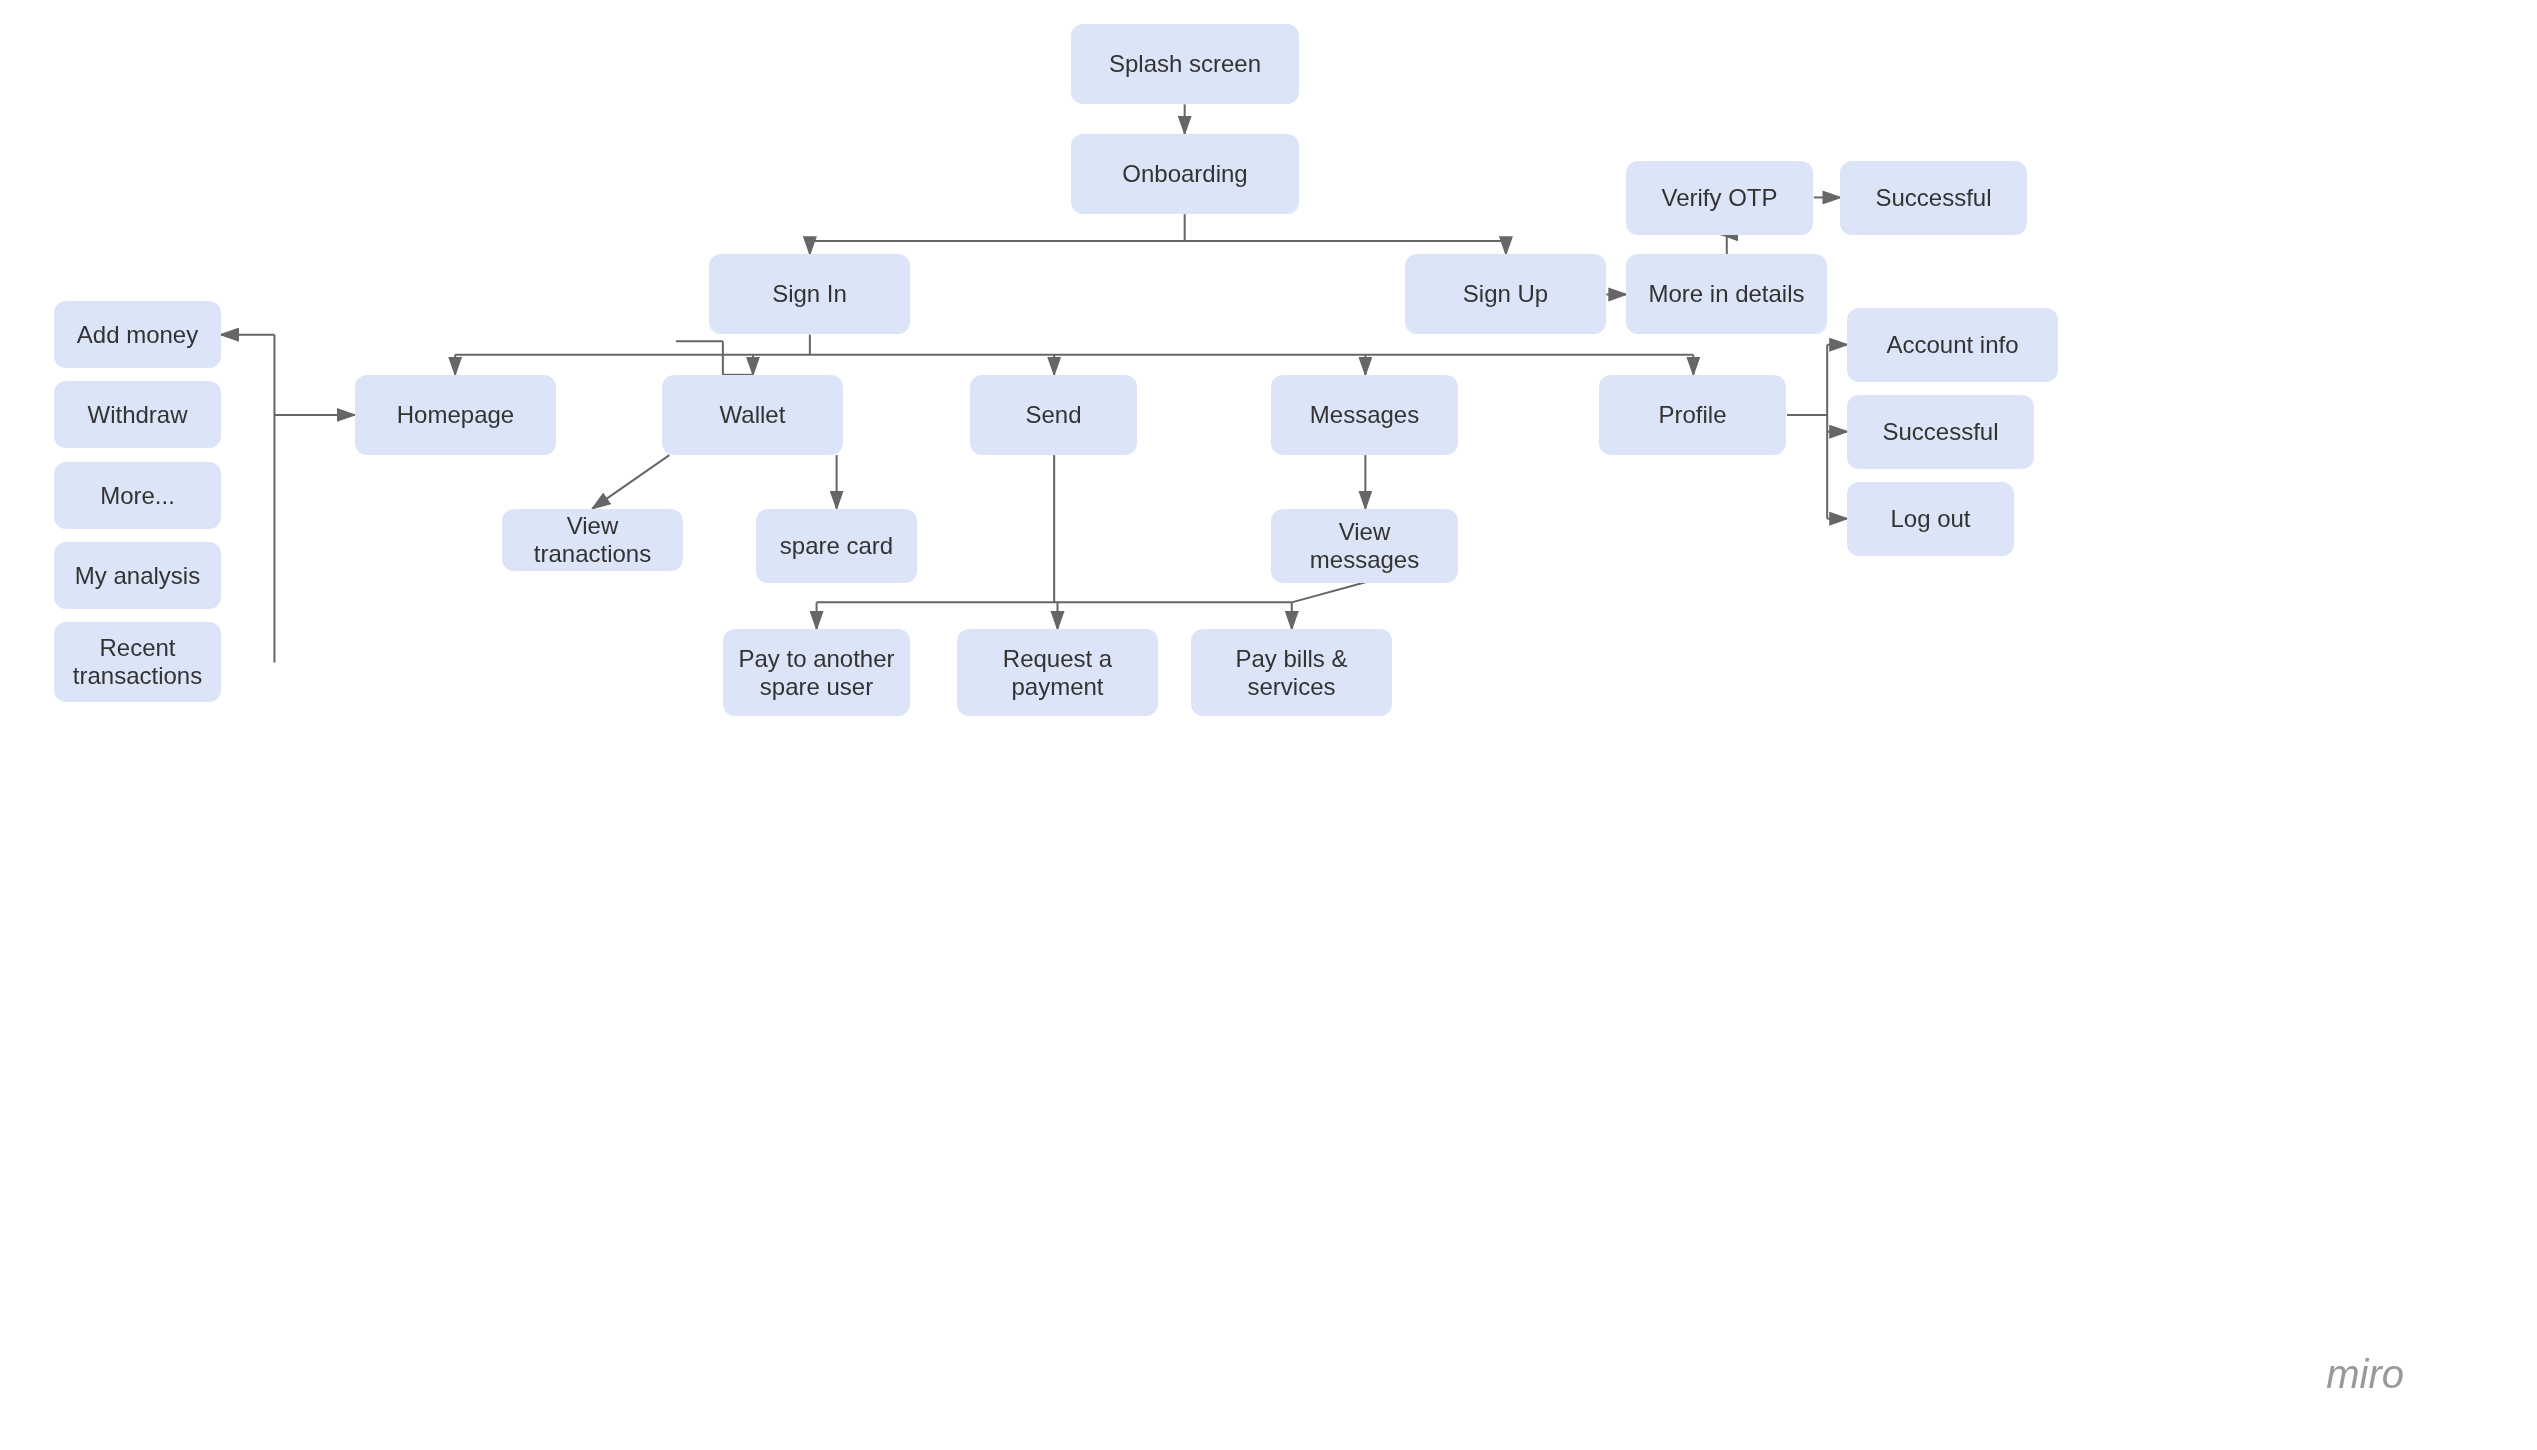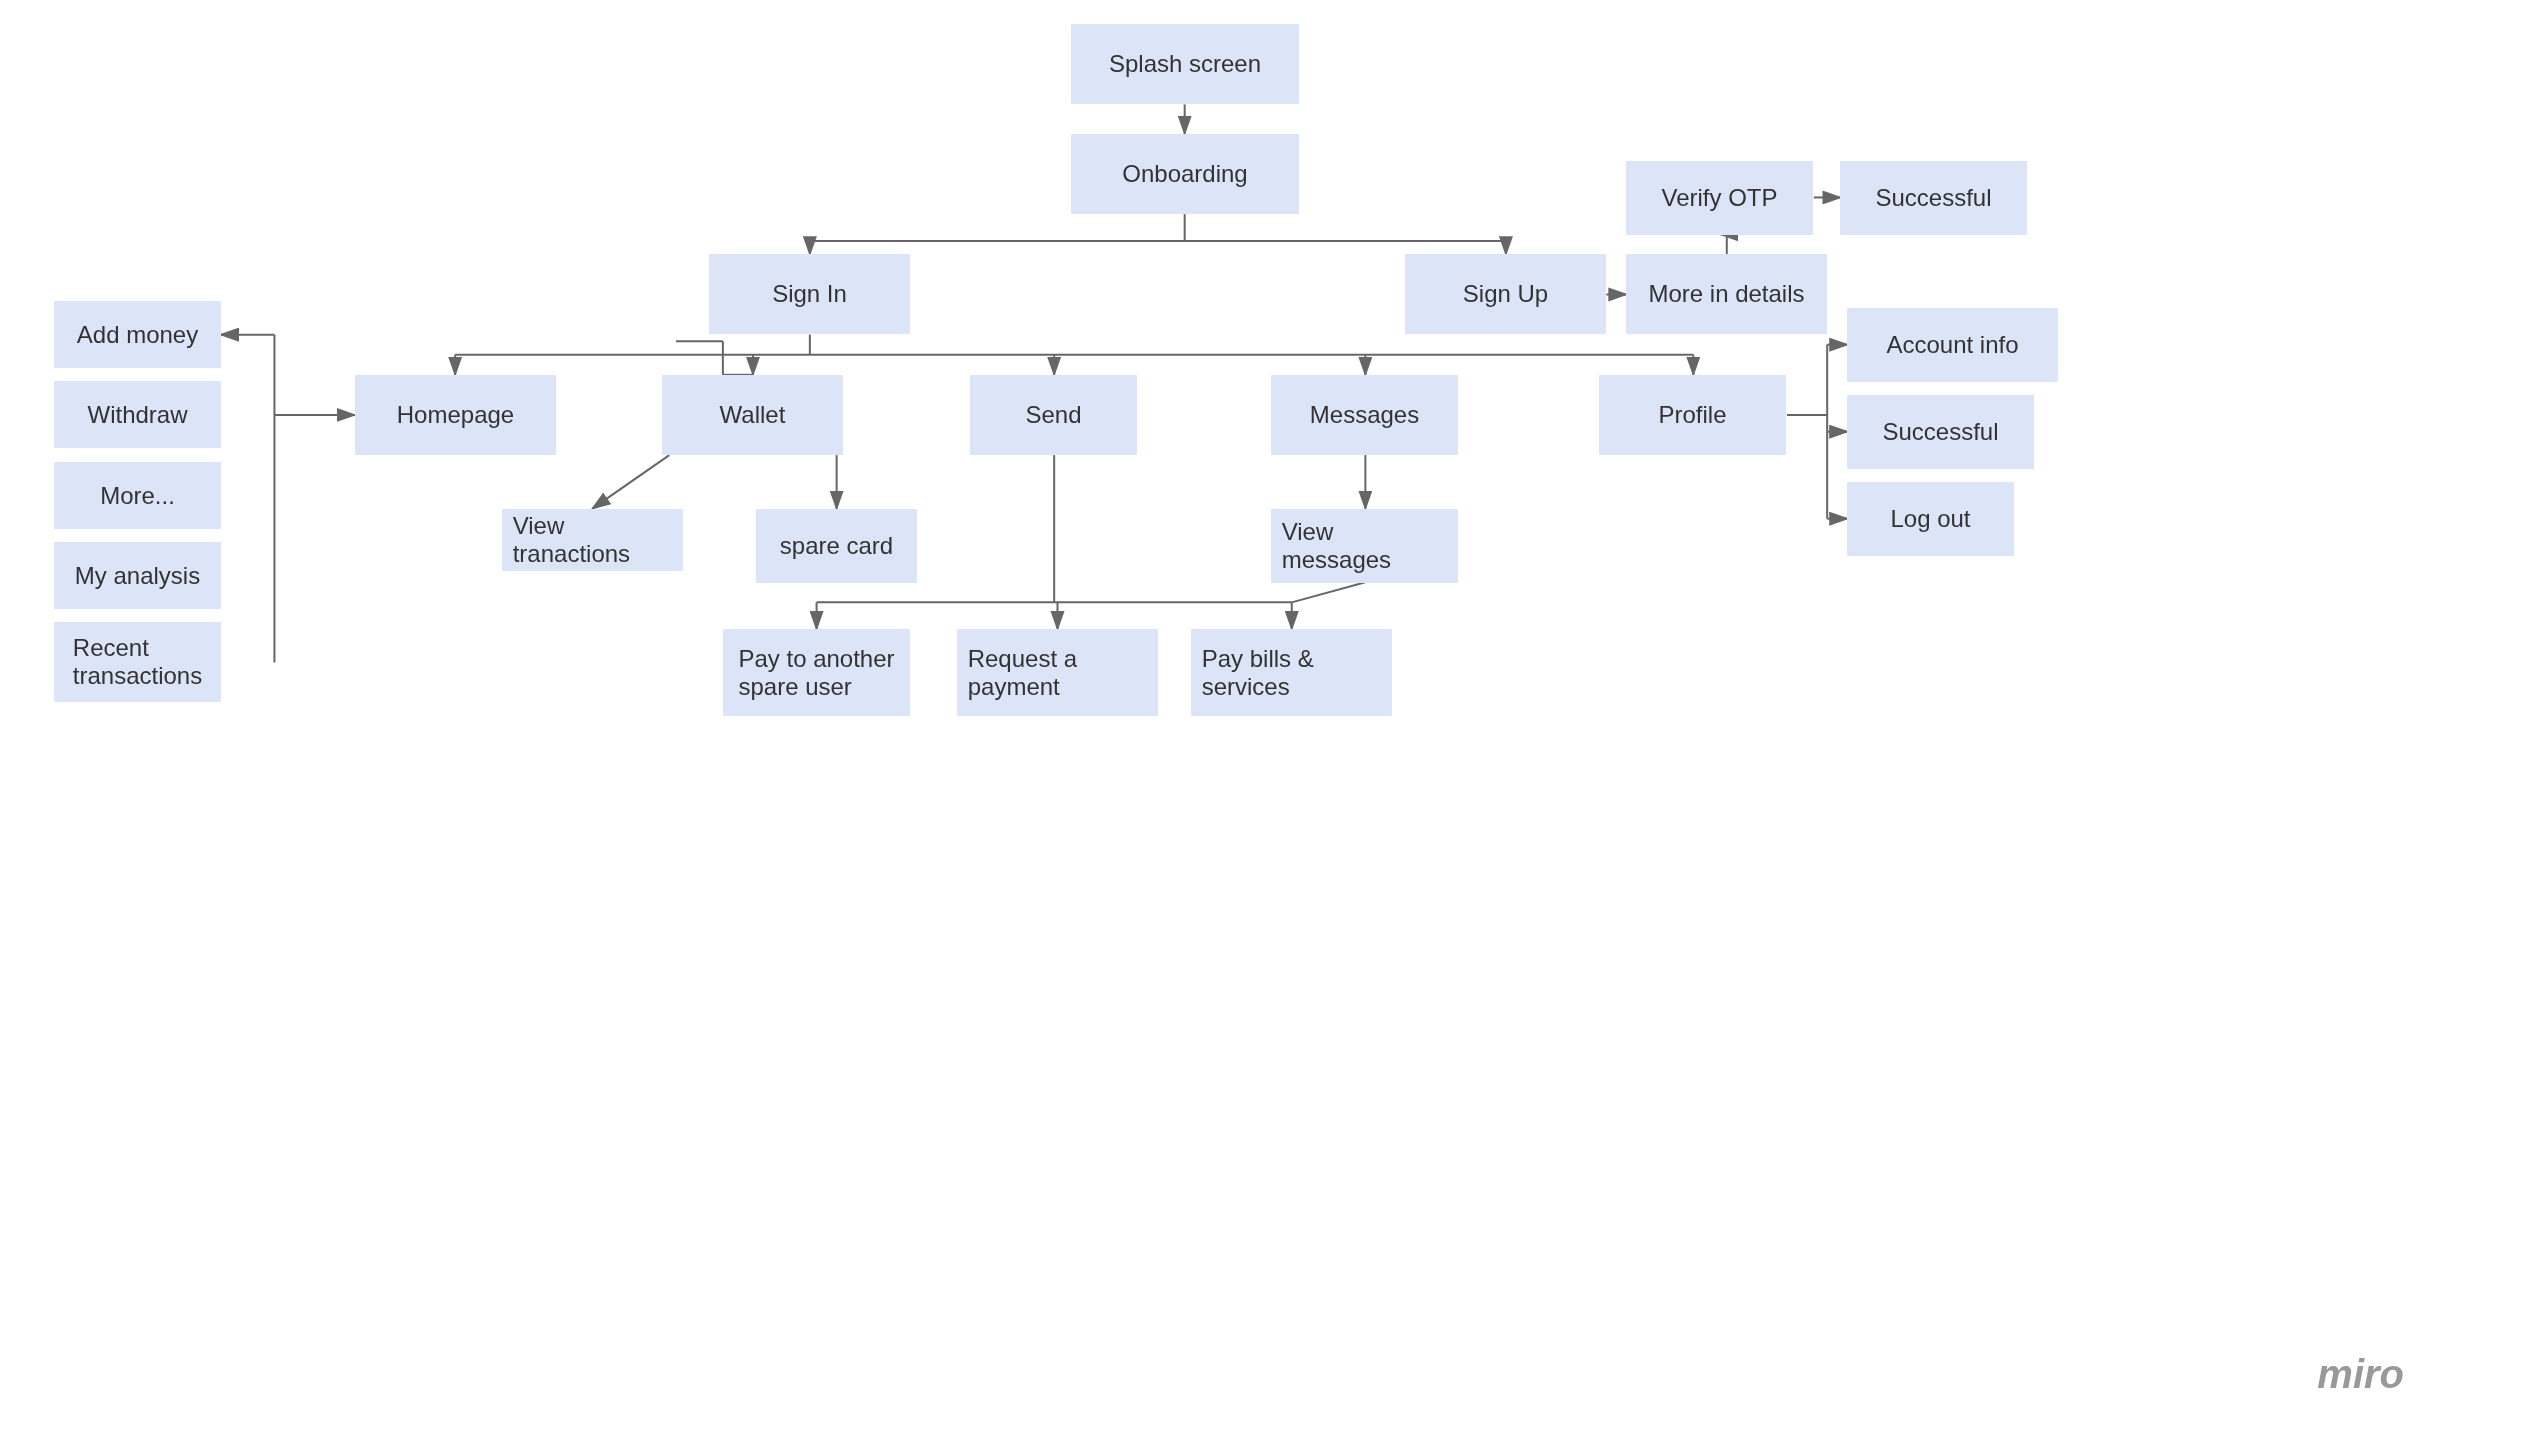--- a/index.html
+++ b/index.html
@@ -12,46 +12,46 @@
       overflow: hidden;
     }
     .canvas {
       position: relative;
       width: 100%;
       height: 100%;
     }
     .node {
       position: absolute;
       background: #dce4f7;
-      border-radius: 1px;
+      border-radius: 12px;
       display: flex;
       align-items: center;
       justify-content: center;
-      text-align: left;
+      text-align: center;
       font-size: 24px;
       color: #333;
       font-weight: 400;
       padding: 10.7px;
       cursor: pointer;
     }
     svg.arrows {
       position: absolute;
       top: 0; left: 0;
       width: 100%;
       height: 100%;
       pointer-events: none;
     }
     .miro-logo {
       position: absolute;
       bottom: 54px;
       right: 134px;
       font-size: 40px;
       color: #999;
       font-style: italic;
-      font-weight: 700;
+      font-weight: 400;
     }
   </style>
 </head>
 <body>
 
 <div class="canvas">
   <svg class="arrows" viewBox="0 0 3792 2168" width="2538" height="1451">
 
     <defs>
       <marker id="arrowhead" markerWidth="10" markerHeight="7" refX="9" refY="3.5" orient="auto">

